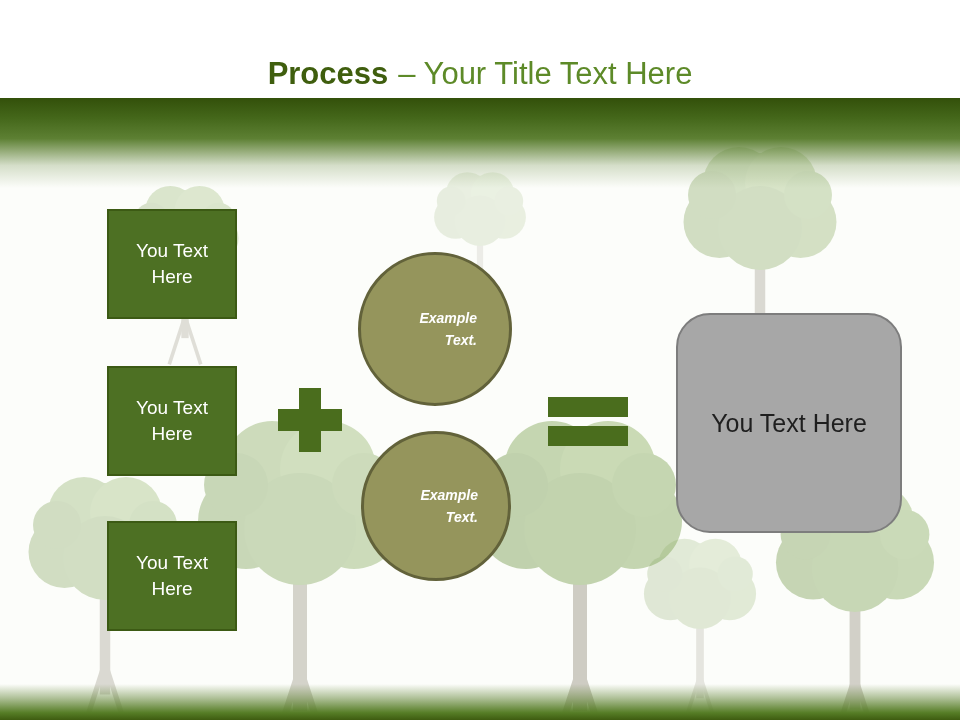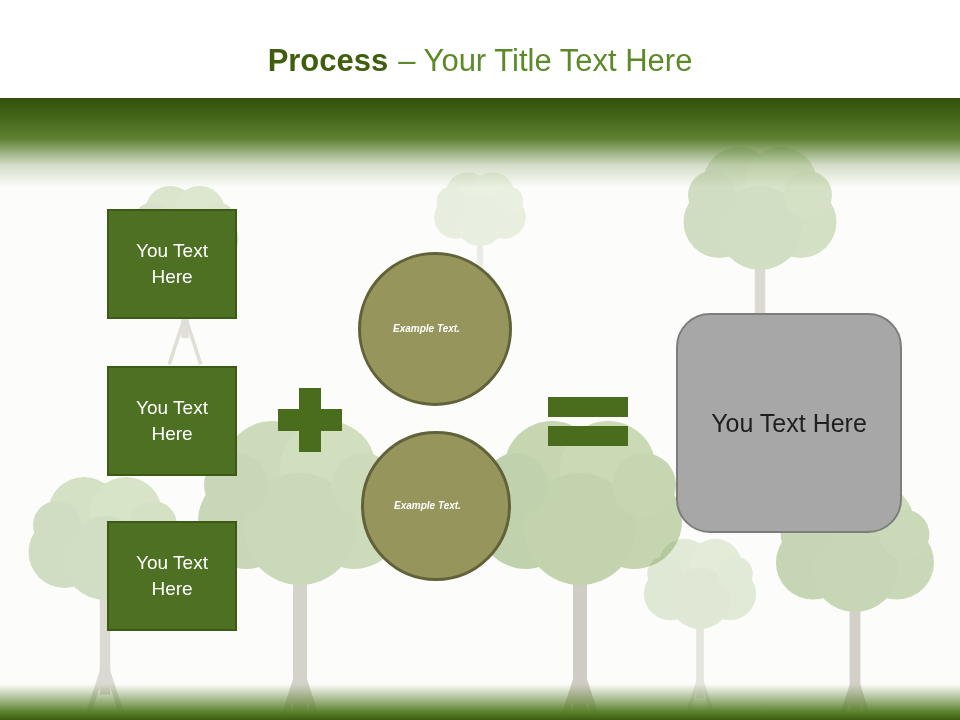--- a/index.html
+++ b/index.html
@@ -11,21 +11,21 @@
   .slide {
     position: relative; width: 960px; height: 720px;
     overflow: hidden; background: #fcfdfa;
   }
   .trees { position: absolute; top: 0; left: 0; z-index: 1; }
 
   .title-band {
     position: absolute; top: 0; left: 0; width: 100%; height: 98px;
     background: #ffffff; z-index: 3;
     display: flex; align-items: flex-end; justify-content: center;
-    padding-bottom: 19px; box-sizing: border-box;
+    padding-bottom: 6px; box-sizing: border-box;
   }
   .title { font-size: 31px; color: #5d8a28; white-space: nowrap; }
   .title .emph { font-weight: bold; color: #3f5e0e; }
   .title .rest { margin-left: 10px; }
 
   .header-grad {
     position: absolute; top: 98px; left: 0; width: 100%; height: 90px; z-index: 2;
     background: linear-gradient(to bottom,
       #33500a 0%, #44671a 22%, #5d8033 45%,
       rgba(140,165,110,0.35) 75%, rgba(255,255,255,0) 100%);
@@ -53,22 +53,22 @@
   .plus .v { position: absolute; left: 21px; top: 0; width: 22px; height: 64px; background: #4a6d1d; }
 
   .equals { left: 548px; top: 365px; width: 80px; height: 49px; }
   .equals .bar { position: absolute; left: 0; width: 80px; height: 20px; background: #4a6d1d; }
   .equals .b1 { top: 0; } .equals .b2 { top: 29px; }
 
   .circle {
     width: 154px; height: 154px; border-radius: 50%;
     background: #95955c; border: 3px solid #62623a;
     color: #ffffff; font-weight: bold; font-style: italic;
-    font-size: 10px; line-height: 1.6;
-    display: flex; align-items: center; justify-content: center; text-align: left;
+    font-size: 14px; line-height: 1.6;
+    display: flex; align-items: center; justify-content: center; text-align: right;
   }
   .circle .txt { width: 84px; }
   .c1 { left: 358px; top: 220px; }
   .c2 { left: 361px; top: 399px; width: 150px; height: 150px; }
 
   .result {
     left: 676px; top: 281px; width: 226px; height: 220px;
     background: #a7a7a7; border: 2px solid #7d7d7d; border-radius: 34px;
     color: #1f1f1f; font-size: 25px;
     display: flex; align-items: center; justify-content: center; text-align: center;

